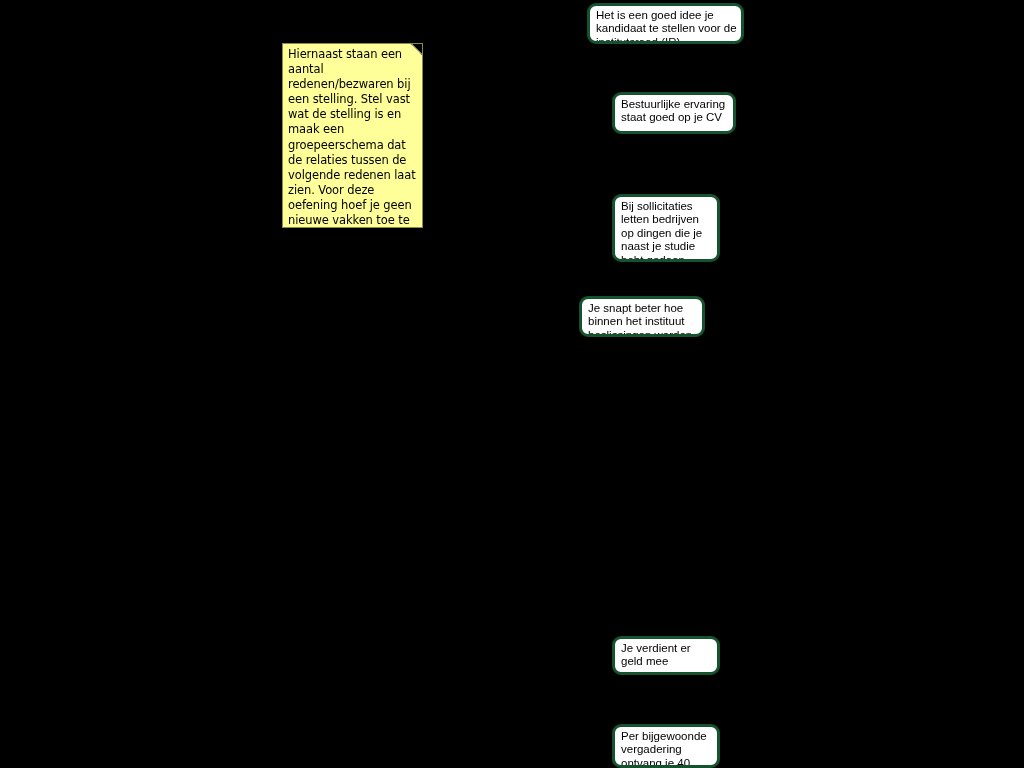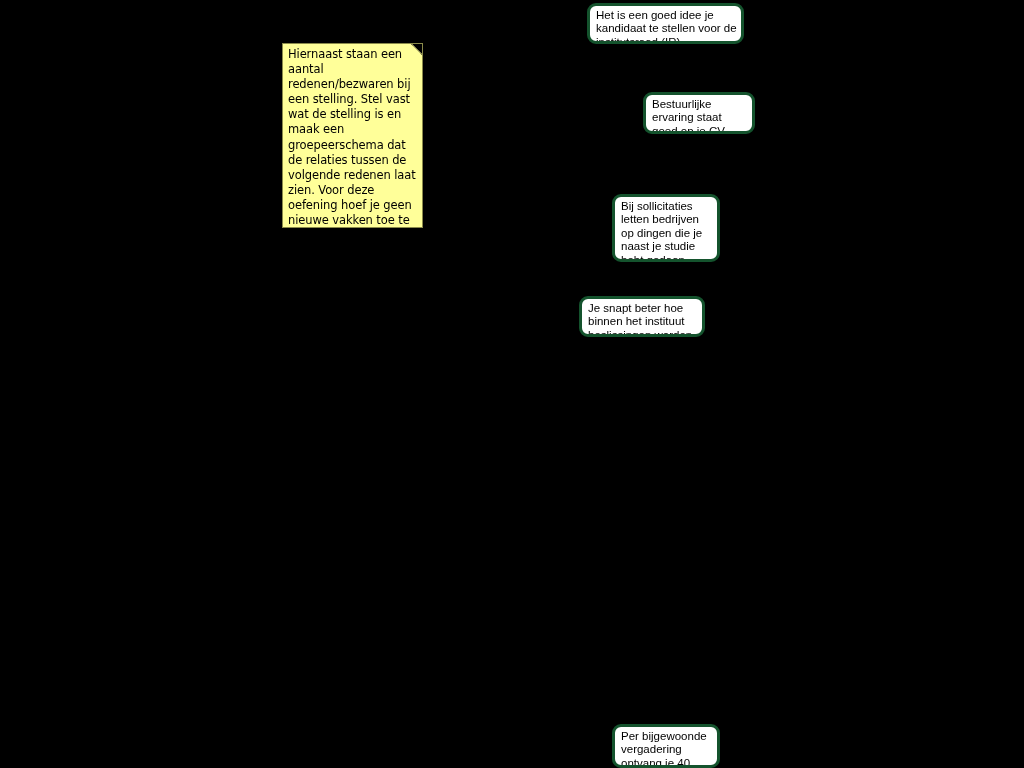--- a/index.html
+++ b/index.html
@@ -101,32 +101,35 @@
     <div class="sticky-note-text">Hiernaast staan een aantal redenen/bezwaren bij een stelling. Stel vast wat de stelling is en maak een groepeerschema dat de relaties tussen de volgende redenen laat zien. Voor deze oefening hoef je geen nieuwe vakken toe te voegen.</div>
     <div class="sticky-note-fold">
       <div class="sticky-note-fold-inner" style="background: rgb(255, 255, 153); border-color: rgb(138, 138, 74);"></div>
     </div>
   </div>
 
   <div class="node-box" style="left: 587px; top: 3px; width: 157px; height: 41px;">
     <div class="node-box-text">Het is een goed idee je kandidaat te stellen voor de institutsraad (IR)</div>
   </div>
 
-  <div class="node-box" style="left: 643px; top: 92px; width: 112px; height: 42px;">
+  <div class="node-box" style="left: 612px; top: 92px; width: 124px; height: 42px;">
     <div class="node-box-text">Bestuurlijke ervaring staat goed op je CV</div>
   </div>
 
   <div class="node-box" style="left: 612px; top: 182px; width: 108px; height: 68px; margin-top: 12px;">
     <div class="node-box-text">Bij sollicitaties letten bedrijven op dingen die je naast je studie hebt gedaan</div>
   </div>
 
   <div class="node-box" style="left: 579px; top: 296px; width: 126px; height: 41px;">
     <div class="node-box-text">Je snapt beter hoe binnen het instituut beslissingen worden genomen</div>
   </div>
 
 
 
+  <div class="node-box" style="left: 612px; top: 636px; width: 108px; height: 39px;">
+    <div class="node-box-text">Je verdient er geld mee</div>
+  </div>
 
   <div class="node-box" style="left: 612px; top: 724px; width: 108px; height: 44px;">
     <div class="node-box-text">Per bijgewoonde vergadering ontvang je 40 Euro</div>
   </div>
 
 </div>
 
 </body></html>

